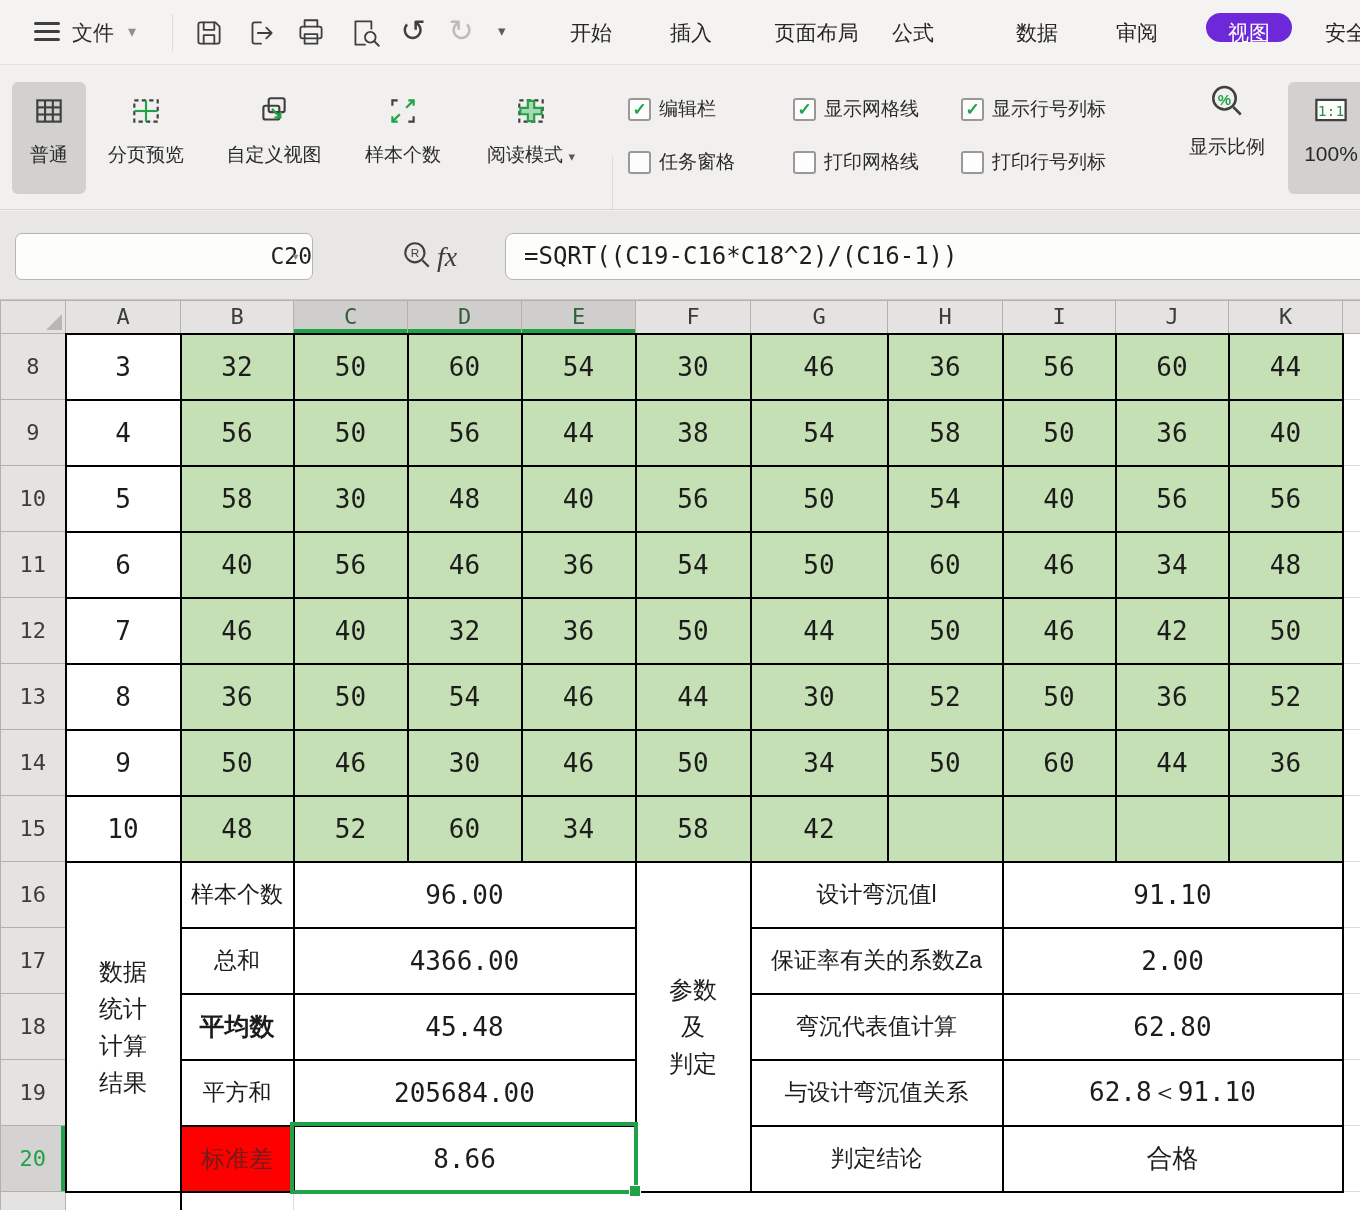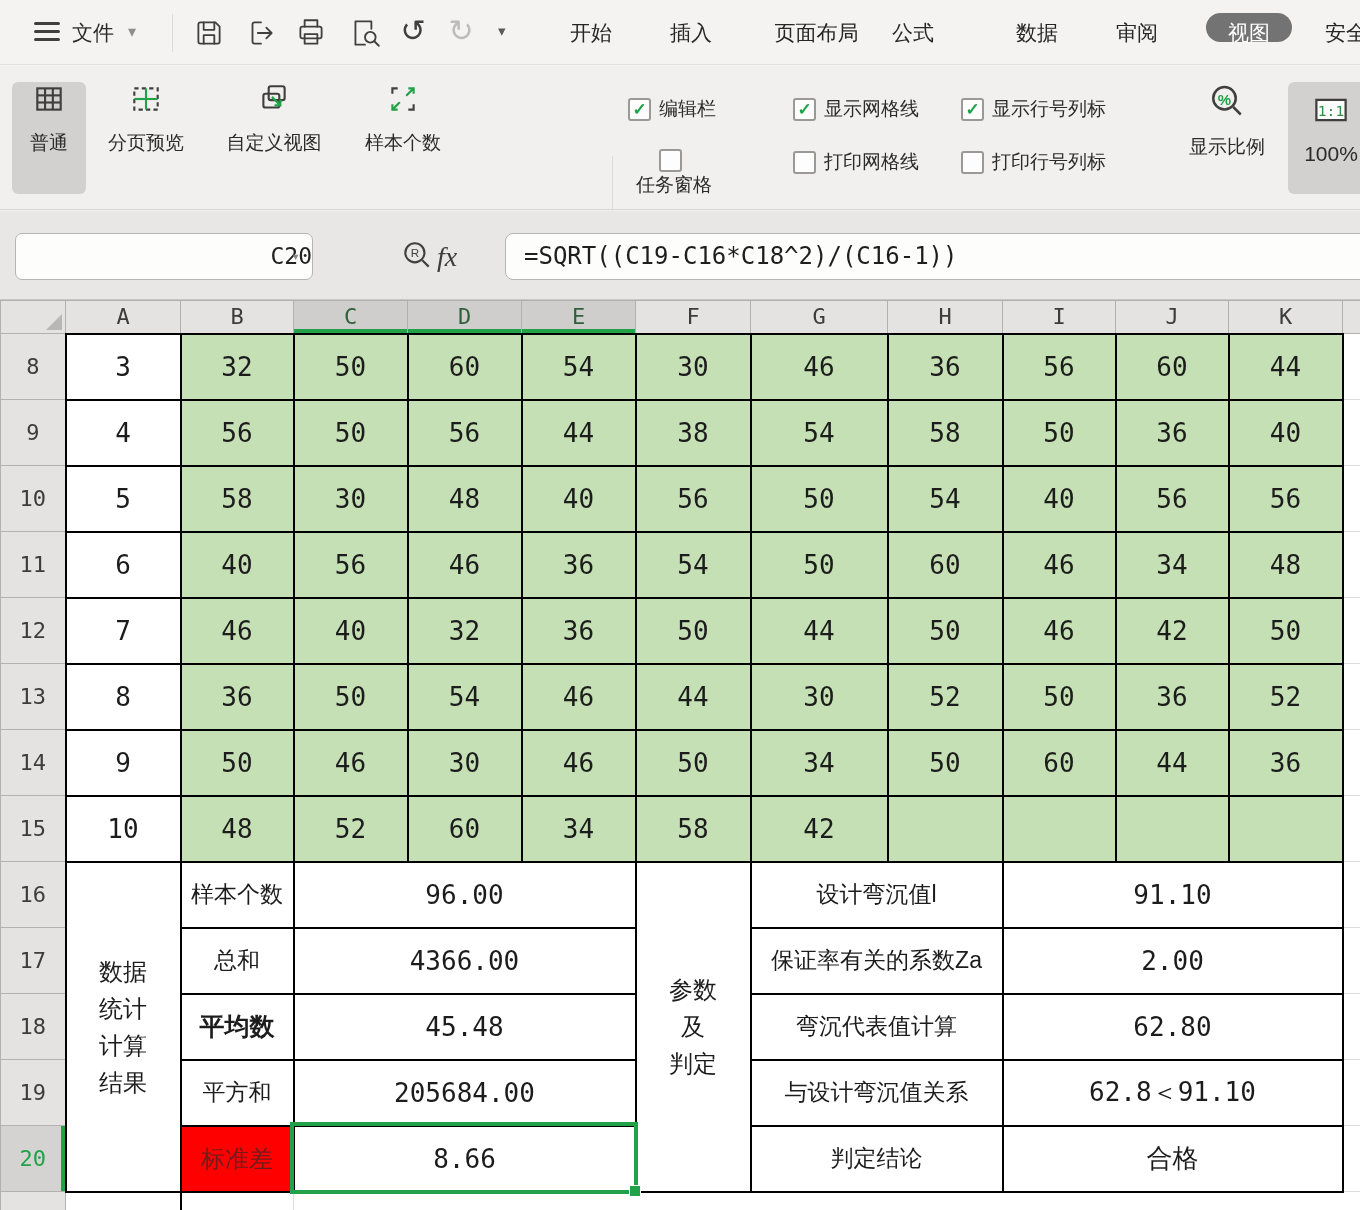--- a/index.html
+++ b/index.html
@@ -10,25 +10,25 @@
   .menubar { position:absolute; left:0; top:0; width:1360px; height:65px; background:#f4f3f1; border-bottom:1px solid #e3e2e0; }
   .hamburger { position:absolute; left:34px; top:22px; width:26px; height:20px; cursor:pointer; }
   .hamburger div { height:3px; background:#3f3f3f; border-radius:2px; margin-bottom:5px; }
   .file-menu { position:absolute; left:72px; top:0; height:65px; line-height:65px; font-size:21px; color:#2b2b2b; }
   .file-caret { position:absolute; left:128px; top:0; height:65px; line-height:63px; color:#8f8e8c; font-size:16px; }
   .vdiv { position:absolute; top:14px; width:1px; height:38px; background:#dddcda; }
   .qicon { position:absolute; top:16px; width:34px; height:34px; color:#3f3f3f; }
   .qicon svg { width:34px; height:34px; stroke:#3f3f3f; stroke-width:1.7; fill:none; stroke-linecap:round; stroke-linejoin:round; }
   .glyph { font-size:30px; line-height:34px; text-align:center; font-family:"DejaVu Sans", sans-serif; }
   .tab { position:absolute; top:0; height:83px; line-height:65px; font-size:21px; color:#262626; text-align:center; cursor:pointer; }
-  .tab-pill { position:absolute; top:13px; height:29px; line-height:39px; background:#737373; color:#fff; border-radius:20px; font-size:21px; text-align:center; cursor:pointer; }
+  .tab-pill { position:absolute; top:13px; height:29px; line-height:39px; background:#6d28d9; color:#fff; border-radius:20px; font-size:21px; text-align:center; cursor:pointer; }
 
   
   .ribbon { position:absolute; left:0; top:66px; width:1360px; height:144px; background:#f1f0ee; border-bottom:1px solid #d6d5d3; }
-  .viewbtn { position:absolute; top:16px; height:112px; text-align:center; cursor:pointer; border-radius:6px; }
+  .viewbtn { position:absolute; top:16px; height:112px; text-align:center; cursor:pointer; border-radius:6px; padding-top:12px; }
   .viewbtn.selected { background:#d2d1cf; }
   .viewbtn svg { width:34px; height:34px; }
   .viewbtn .lbl { margin-top:10px; font-size:19px; color:#2b2b2b; white-space:nowrap; }
   .caret-sm { color:#5a5a58; font-size:13px; }
   .chk-item { position:absolute; display:flex; align-items:center; cursor:pointer; }
   .chk-box { width:23px; height:23px; background:#fdfdfd; border:2px solid #9a9997; border-radius:3px; text-align:center; line-height:19px; font-size:17px; color:#21a249; font-weight:bold; }
   .chk-lbl { font-size:19px; color:#2b2b2b; margin-left:8px; white-space:nowrap; }
   .zoomgrp { position:absolute; top:16px; text-align:center; cursor:pointer; }
   .zoomgrp .lbl { margin-top:8px; font-size:19px; color:#2b2b2b; }
   .ratio-btn { position:absolute; top:16px; height:112px; width:86px; background:#d2d1cf; border-radius:6px; text-align:center; padding-top:10px; cursor:pointer; }
@@ -147,28 +147,35 @@
     <svg viewBox="0 0 32 32" fill="none" stroke="#3f3f3f" stroke-width="2">
       <path d="M6 11V6h5"></path>
         <path d="M26 21v5h-5"></path>
         <path d="M19 13l7-7" stroke="#21a249"></path>
         <path d="M26 11V6h-5" stroke="#21a249"></path>
         <path d="M13 19l-7 7" stroke="#21a249"></path>
         <path d="M6 21v5h5" stroke="#21a249"></path>
     </svg>
     <div class="lbl">样本个数</div>
   </div>
+  <div class="viewbtn" style="left:470px; width:122px;">
+    <svg viewBox="0 0 32 32" fill="none" stroke="#3f3f3f" stroke-width="2">
+      <rect x="5" y="6" width="22" height="20" stroke-dasharray="4 3"></rect>
+        <path d="M13 6.5h6v6.5H26v6h-7v6.5h-6V19H6v-6h7z" fill="#a9d6b4" stroke="#21a249"></path>
+    </svg>
+    <div class="lbl"><span>阅读模式</span> <span class="caret-sm">▾</span></div>
+  </div>
 
   <div class="vdiv" style="left:612px; top:90px; height:56px;"></div>
 
   <div class="chk-item" style="left:628px; top:30px;">
     <div class="chk-box">✓</div>
     <div class="chk-lbl">编辑栏</div>
   </div>
-  <div class="chk-item" style="left:628px; top:83px;flex-direction:column;">
+  <div class="chk-item" style="left:628px; top:83px;">
     <div class="chk-box"></div>
     <div class="chk-lbl">任务窗格</div>
   </div>
   <div class="chk-item" style="left:793px; top:30px;">
     <div class="chk-box">✓</div>
     <div class="chk-lbl">显示网格线</div>
   </div>
   <div class="chk-item" style="left:793px; top:83px;">
     <div class="chk-box"></div>
     <div class="chk-lbl">打印网格线</div>

